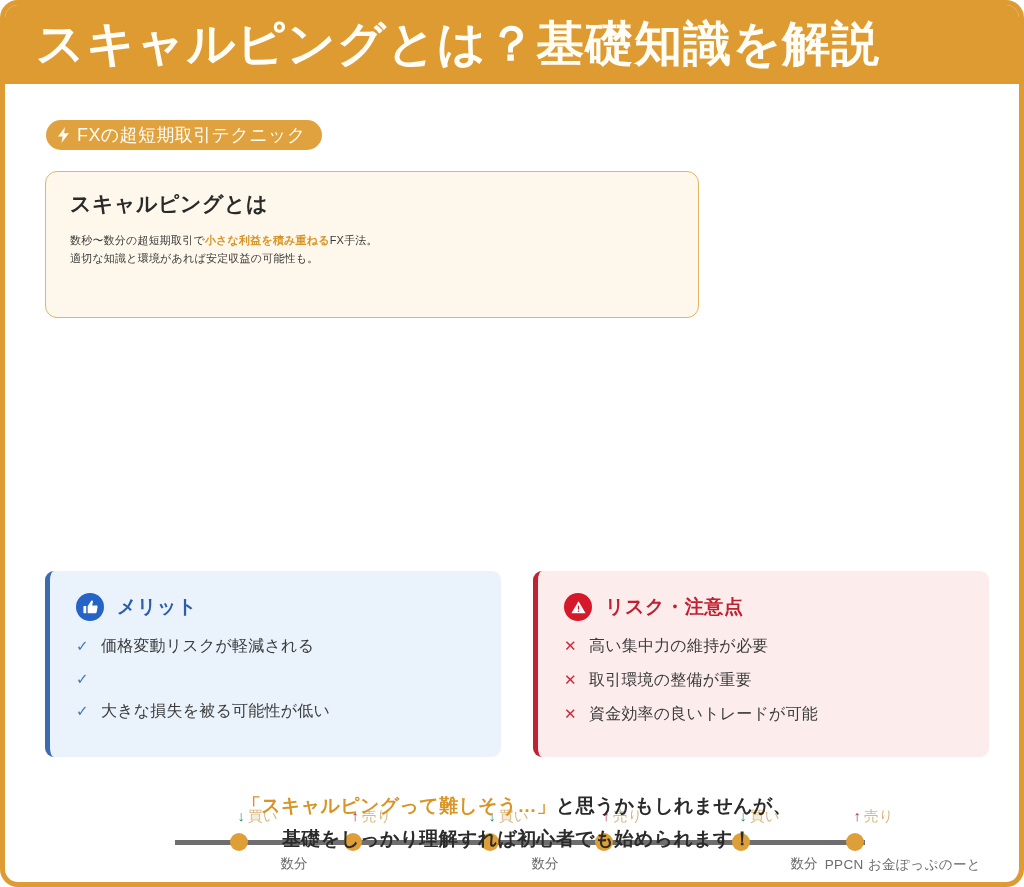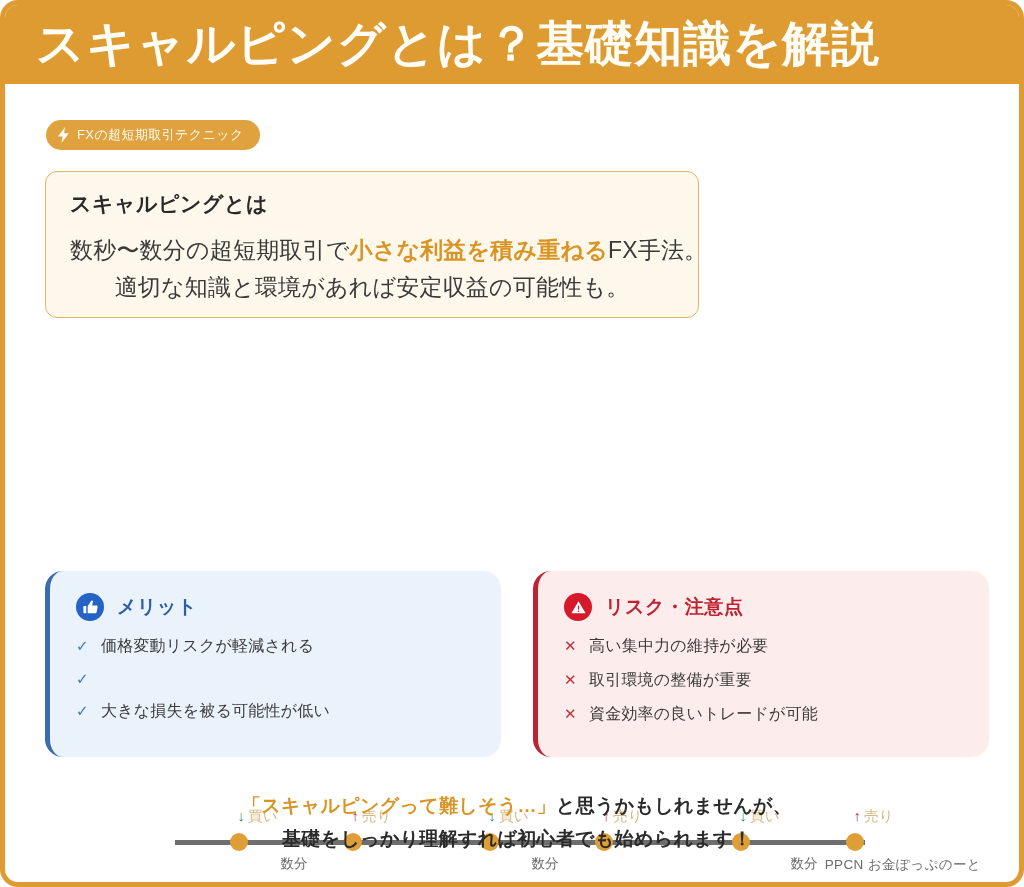--- a/index.html
+++ b/index.html
@@ -37,42 +37,41 @@
     position: absolute; left: 41px; top: 115px;
     height: 30px;
     background: #DFA23F;
     border-radius: 15px;
     display: flex; align-items: center;
     padding: 0 16px 0 12px;
     gap: 7px;
   }
   #badge .bolt { display:block; width: 12px; height: 16px; }
   #badge-label {
-    color: #FFFCF3; font-size: 13px; letter-spacing: .4px;
+    color: #FFFCF3; font-size: 18px; letter-spacing: .4px;
     white-space: nowrap;
   }
   
   #defbox {
     position: absolute; left: 40px; top: 166px;
     width: 654px; height: 147px;
     background: #FDF8EB;
     border: 1.6px solid #E3B462;
     border-radius: 12px;
     padding: 18px 24px 4px 24px;
   }
   #def-title {
     font-size: 21px; font-weight: bold; color: #2A2A2A;
     letter-spacing: .5px;
     margin-bottom: 14px;
   }
   .def-line {
-    font-size: 23px; color: #3A3A3A; line-height: 1.62;
+    font-size: 11px; color: #3A3A3A; line-height: 1.62;
     letter-spacing: .2px;
     white-space: nowrap;
-    text-align: center;
   }
   .hl { color: #D89526; font-weight: bold; }
   
   #timeline {
     position: absolute; left: 0px; top: 395px;
     width: 1024px; height: 95px;
   }
   #tl-line {
     position: absolute; left: 170px; top: 440px;
     width: 690px; height: 5px;
@@ -105,21 +104,21 @@
     white-space: nowrap;
   }
   
   #cards {
     position: absolute; left: 0; top: 566px;
     width: 1024px; height: 188px;
   }
   .card {
     position: absolute; top: 0;
     width: 456px; height: 186px;
-    border-radius: 18px;
+    border-radius: 9px;
     padding: 22px 0 0 26px;
     overflow: hidden;
   }
   #card-merit { left: 40px; background: #EAF2FC; border-left: 5px solid #3C6BB0; }
   #card-risk  { left: 528px; background: #FCECEC; border-left: 5px solid #BF2233; }
   .card-head {
     display: flex; align-items: center; gap: 13px;
     margin-bottom: 15px;
   }
   .card-icon {

